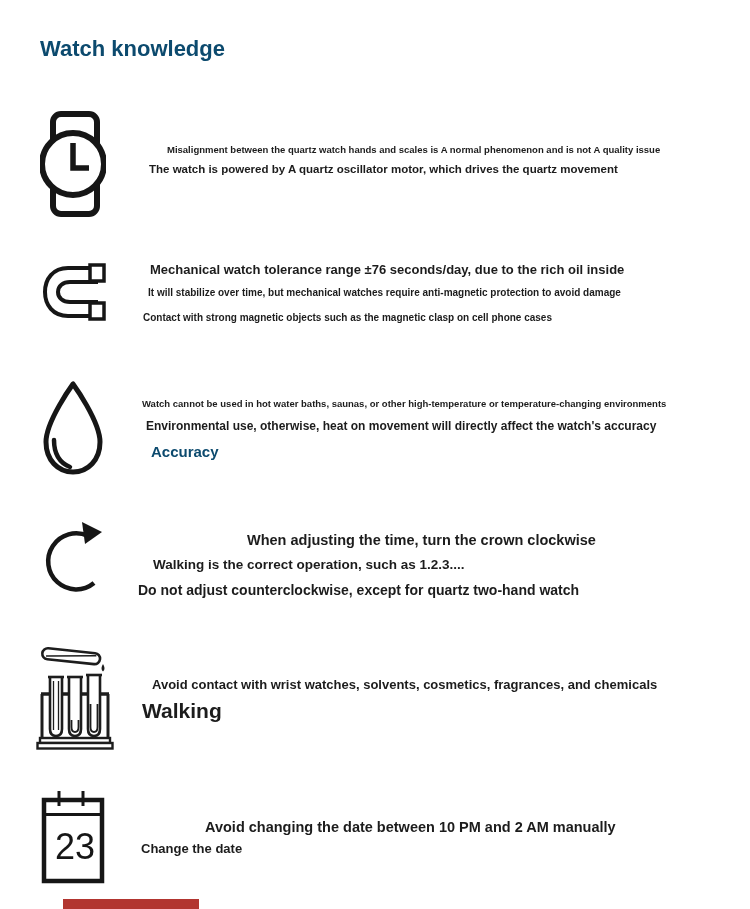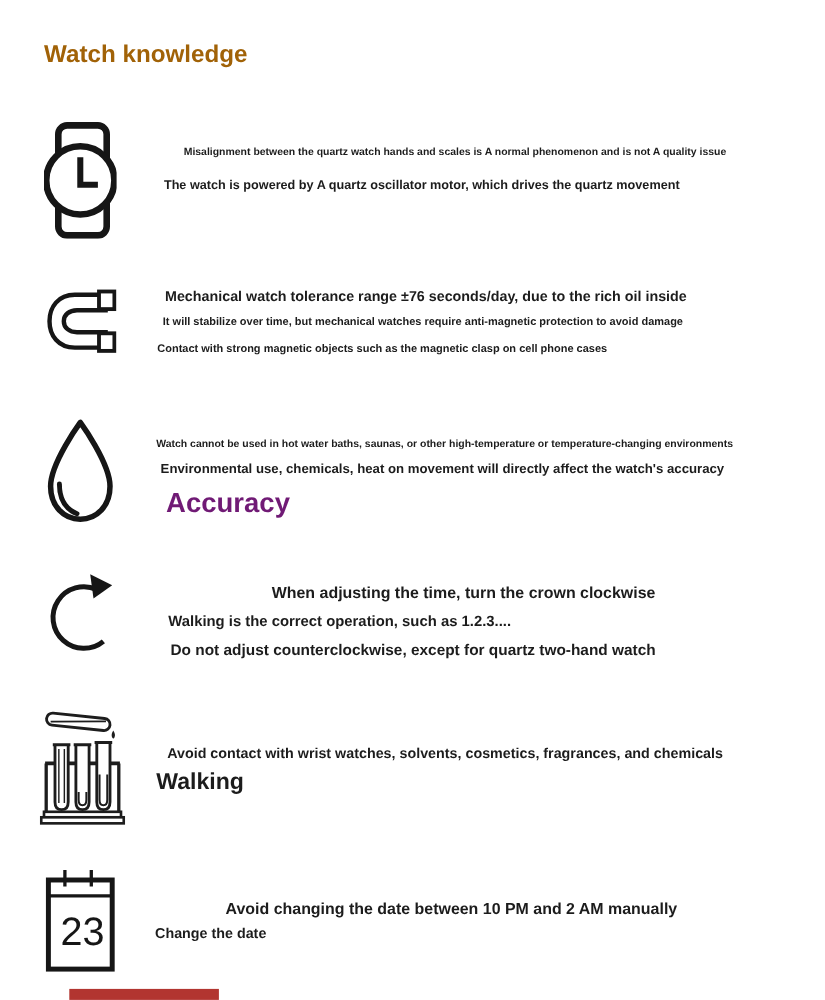--- a/index.html
+++ b/index.html
@@ -3,36 +3,36 @@
 <meta charset="utf-8">
 <style>
   html,body{margin:0;padding:0;}
   body{
     width:750px;height:909px;position:relative;overflow:hidden;
     background:#ffffff;
     font-family:"Liberation Sans", sans-serif;
     color:#1c1c1c;
   }
   .line{position:absolute;white-space:nowrap;font-weight:700;line-height:1.15;color:#1c1c1c;}
-  #t0{left:40px;top:36px;font-size:22px;color:#a16207;}
+  #t0{left:40px;top:36px;font-size:22px;color:#0c4a6e;}
   
-  #a1{left:167px;top:134px;font-size:9.5px;}
+  #a1{left:167px;top:145px;font-size:9.5px;}
   #b1{left:149px;top:163px;font-size:11.5px;}
   
   #a2{left:150px;top:263px;font-size:13px;}
   #b2{left:148px;top:287px;font-size:10px;}
   #c2{left:143px;top:312px;font-size:10px;}
   
   #a3{left:142px;top:399px;font-size:9.5px;}
   #b3{left:146px;top:420px;font-size:12px;}
-  #c3{left:151px;top:443px;font-size:25px;color:#701a75;}
+  #c3{left:151px;top:443px;font-size:15px;color:#0c4a6e;}
   
   #a4{left:247px;top:532px;font-size:14.5px;}
   #b4{left:153px;top:557px;font-size:13.5px;}
-  #c4{left:155px;top:582px;font-size:14px;}
+  #c4{left:138px;top:582px;font-size:14px;}
   
   #a5{left:152px;top:678px;font-size:13px;}
   #b5{left:142px;top:699px;font-size:21px;}
   
   #a6{left:205px;top:819px;font-size:14.5px;}
   #b6{left:141px;top:842px;font-size:13px;}
 
   .icon{position:absolute;}
   #i1{left:40px;top:111px;}
   #i2{left:40px;top:262px;}
@@ -68,21 +68,21 @@
   <div class="line" id="b2">It will stabilize over time, but mechanical watches require anti-magnetic protection to avoid damage</div>
   <div class="line" id="c2">Contact with strong magnetic objects such as the magnetic clasp on cell phone cases</div>
 </div>
 
 <div>
   <svg class="icon" id="i3" width="68" height="96" viewBox="0 0 68 96">
     <path d="M34,4 C34,4 7,41 7,62 C7,80 19,92 34,92 C49,92 61,80 61,62 C61,41 34,4 34,4 Z" fill="none" stroke="#161616" stroke-width="5" stroke-linejoin="round"></path>
     <path d="M15,60 C15,74 21,83 31,87" fill="none" stroke="#161616" stroke-width="4.5" stroke-linecap="round"></path>
   </svg>
   <div class="line" id="a3">Watch cannot be used in hot water baths, saunas, or other high-temperature or temperature-changing environments</div>
-  <div class="line" id="b3">Environmental use, chemicals, heat on movement will directly affect the watch's accuracy</div>
+  <div class="line" id="b3">Environmental use, otherwise, heat on movement will directly affect the watch's accuracy</div>
   <div class="line" id="c3">Accuracy</div>
 </div>
 
 <div>
   <svg class="icon" id="i4" width="68" height="82" viewBox="0 0 68 82">
     <path d="M52,64 A28,28 0 1 1 46,17" fill="none" stroke="#161616" stroke-width="4.5"></path>
     <polygon points="40,3 60,13 43,25" fill="#161616"></polygon>
   </svg>
   <div class="line" id="a4">When adjusting the time, turn the crown clockwise</div>
   <div class="line" id="b4">Walking is the correct operation, such as 1.2.3....</div>

